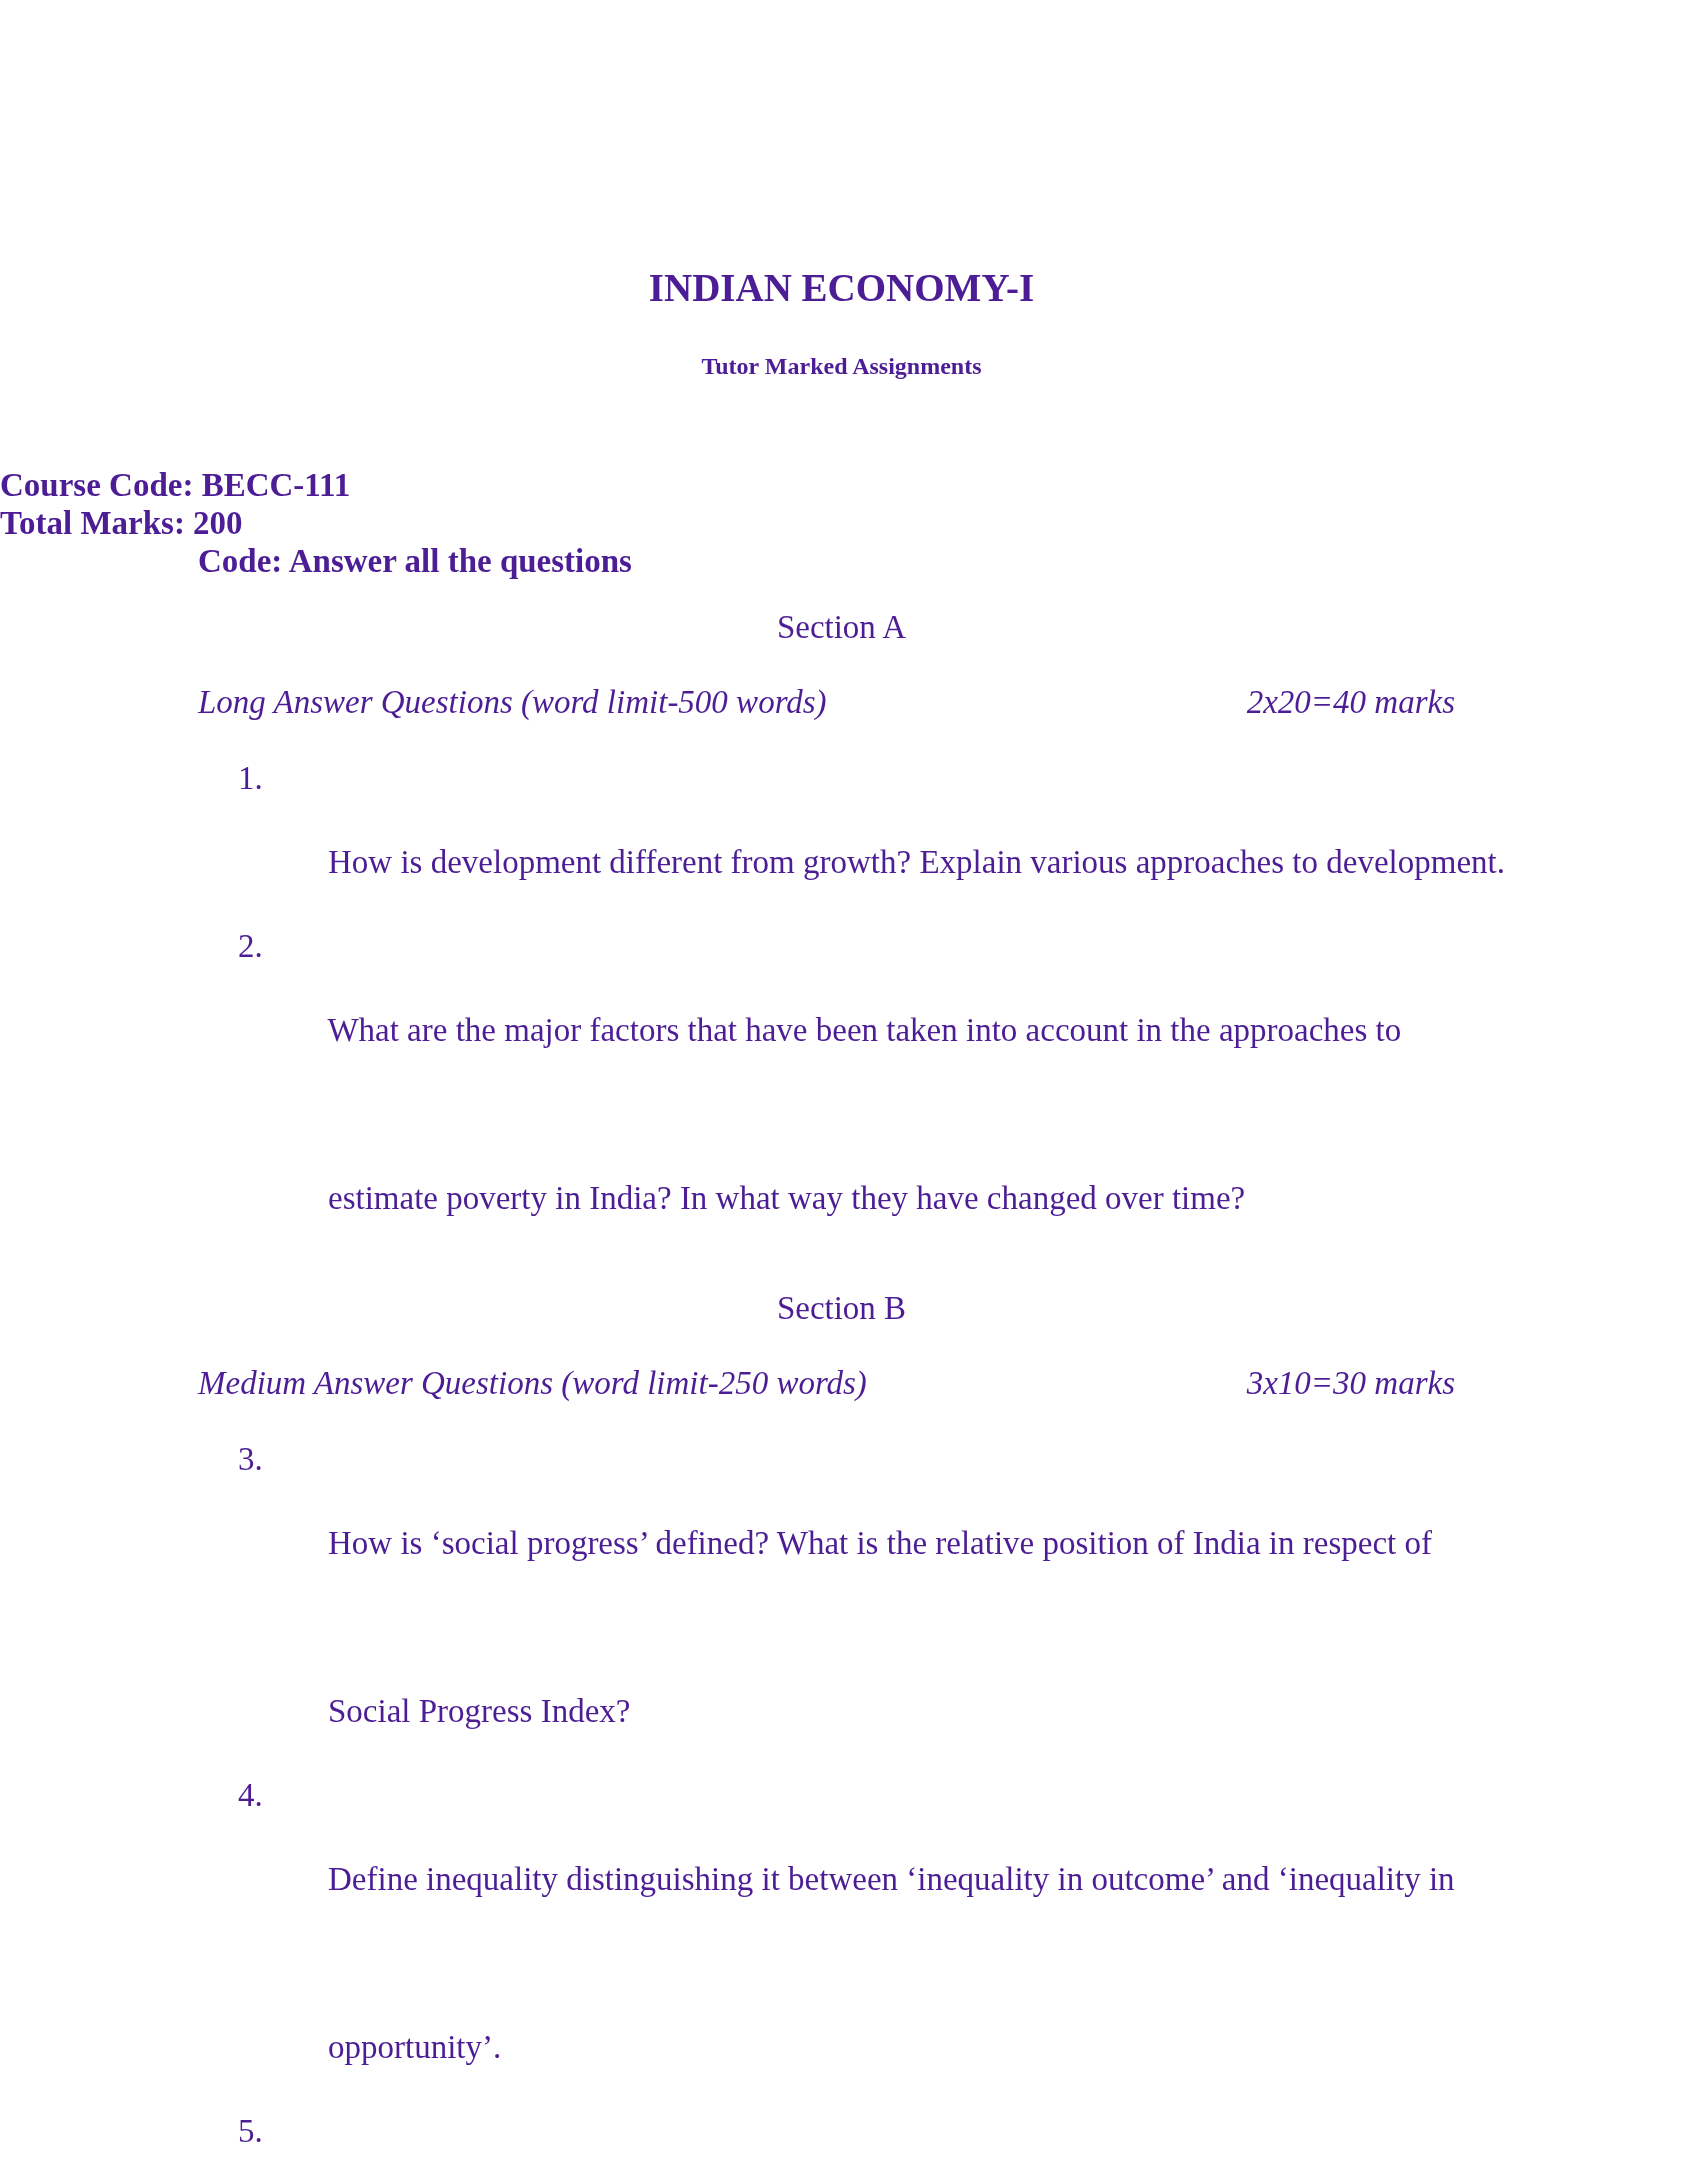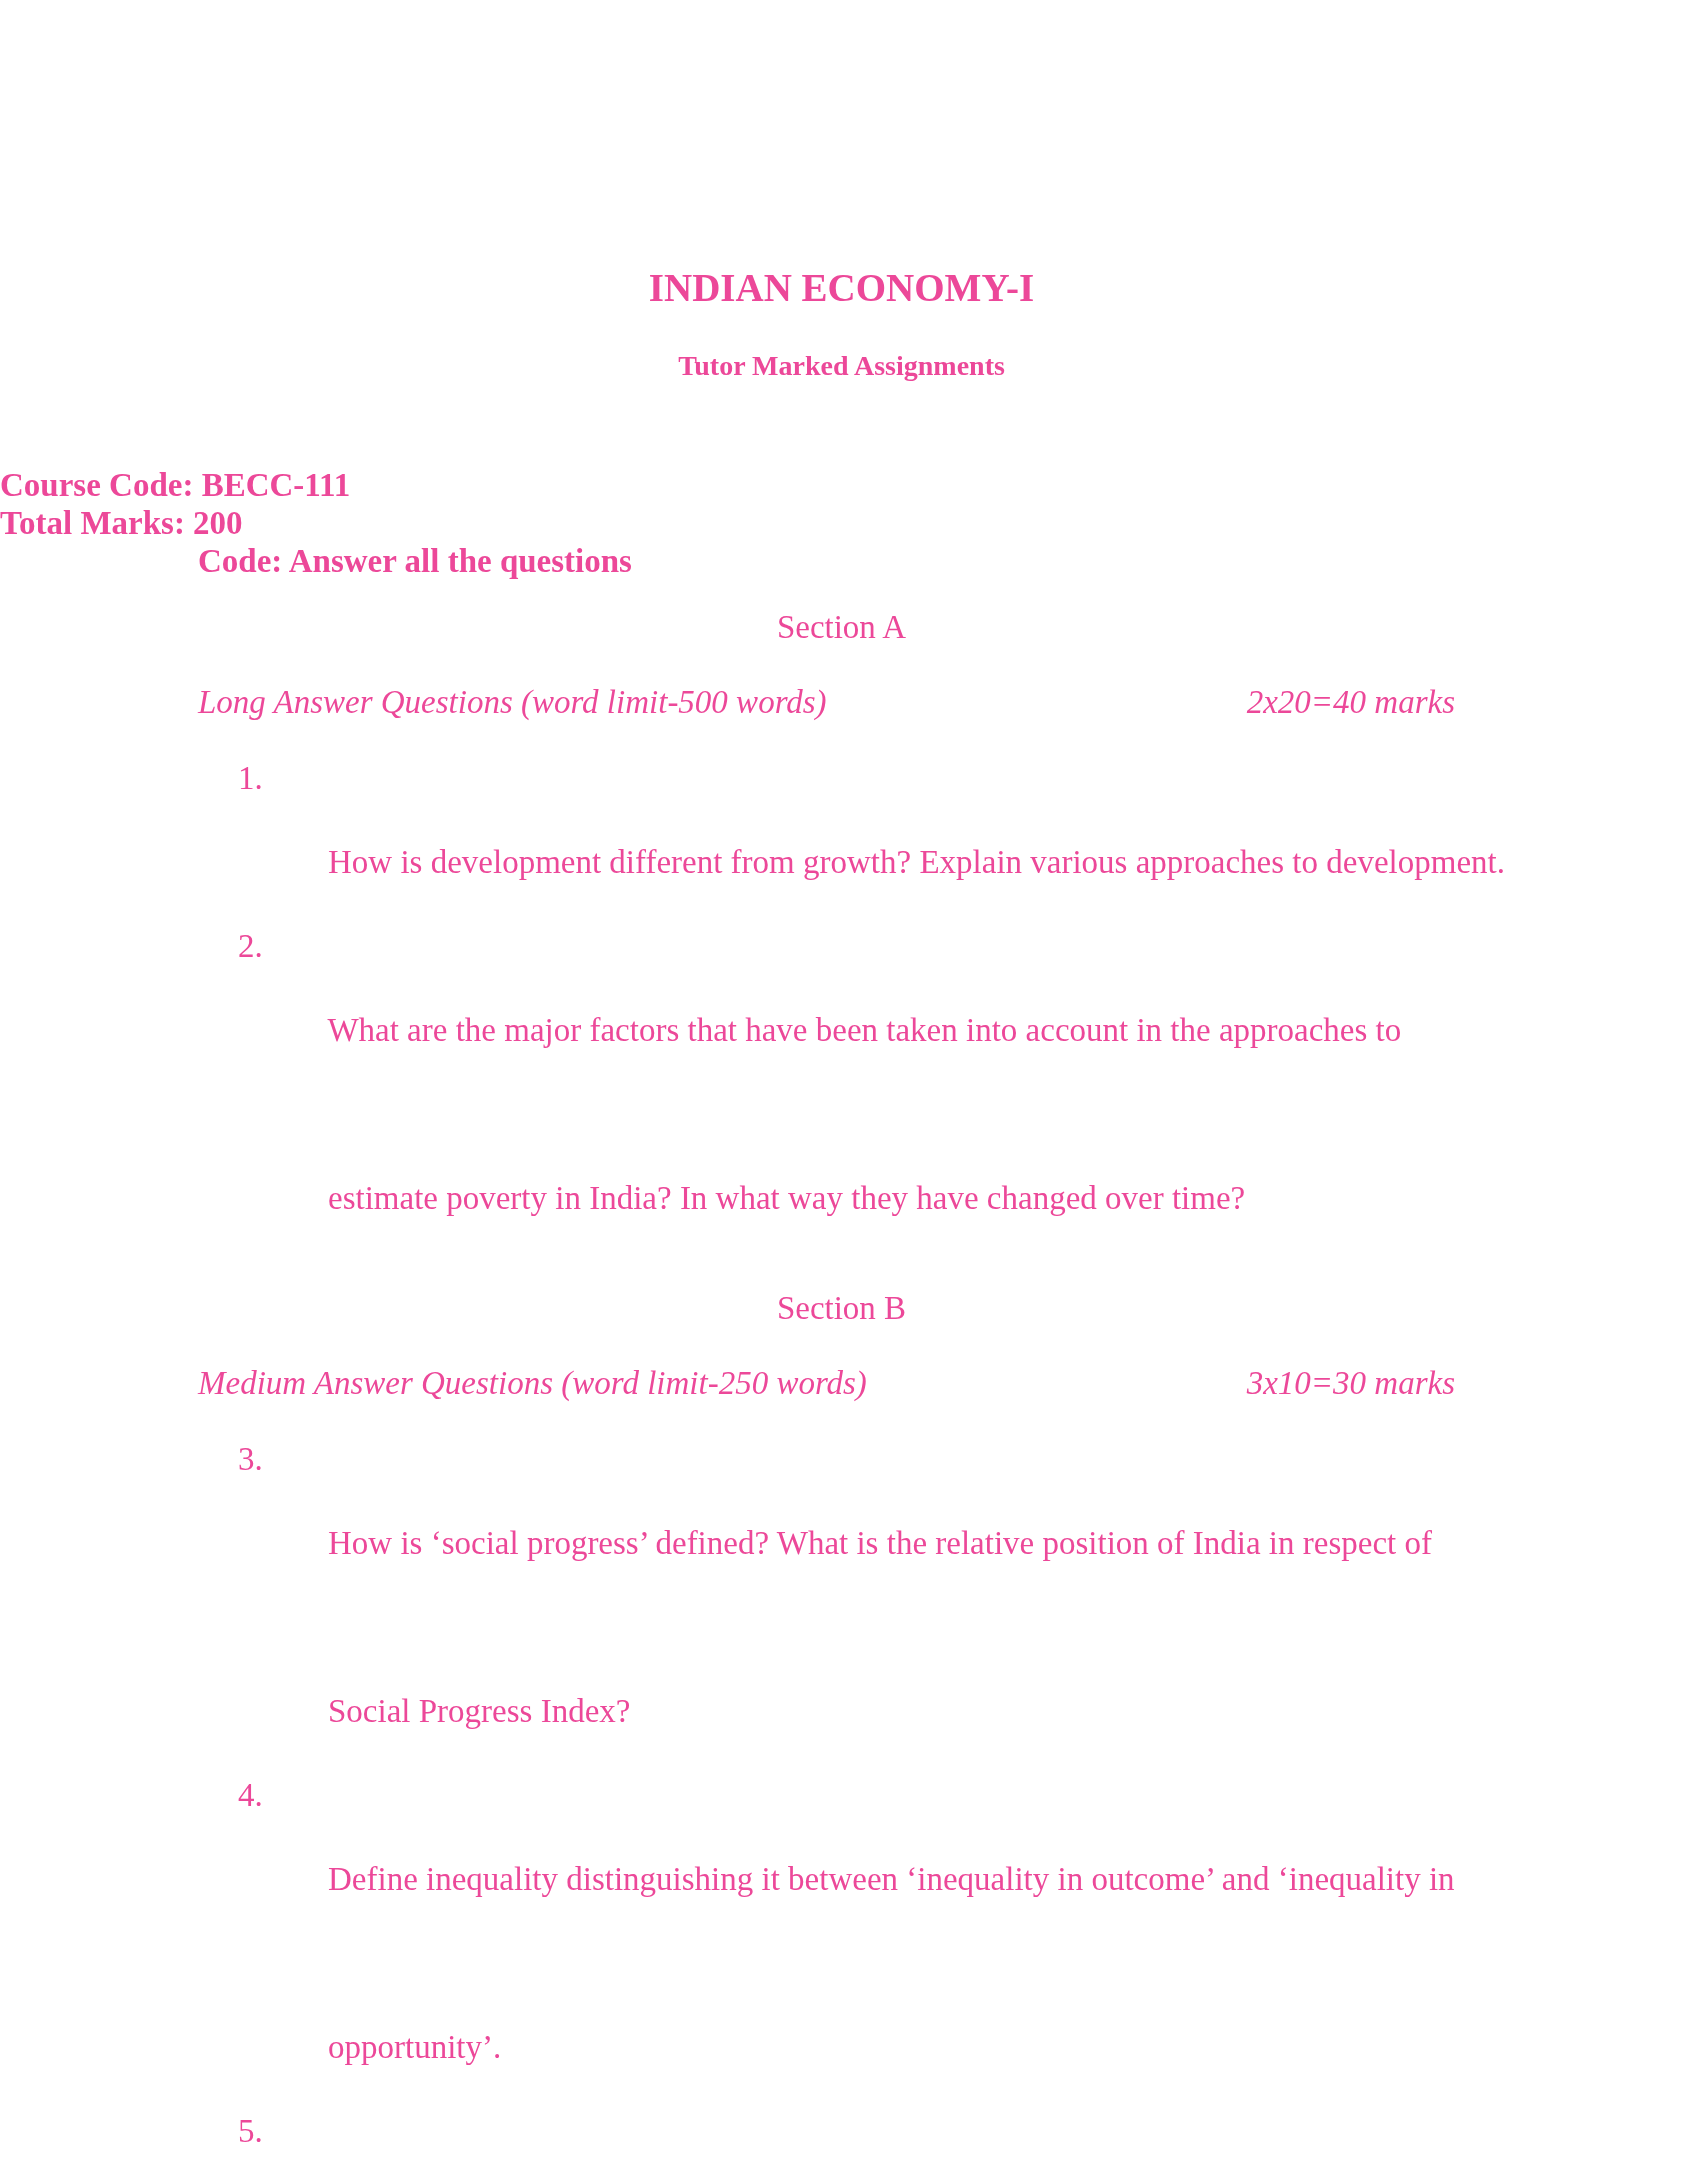--- a/index.html
+++ b/index.html
@@ -1,36 +1,36 @@
 <!DOCTYPE html>
 <html><head>
 <meta charset="utf-8">
 <style>
   html, body { margin: 0; padding: 0; background: #ffffff; }
   .page {
     position: relative;
     width: 1683px;
     height: 2178px;
     background: #ffffff;
-    color: #ec4899;
+    color: #4c1d95;
     font-family: "Liberation Serif", "DejaVu Serif", serif;
     font-size: 33px;
     overflow: hidden;
   }
   .doc-title {
     margin: 267px 0 0 0;
     text-align: center;
     font-size: 39px;
     font-weight: 700;
     line-height: 42px;
   }
   .doc-subtitle {
     margin: 36px 0 0 0;
     text-align: center;
-    font-size: 28px;
+    font-size: 24px;
     font-weight: 700;
     line-height: 42px;
   }
   .meta {
     margin-top: 79px;
     padding-right: 188px;
     font-weight: 700;
     line-height: 38px;
   }
   .note {

